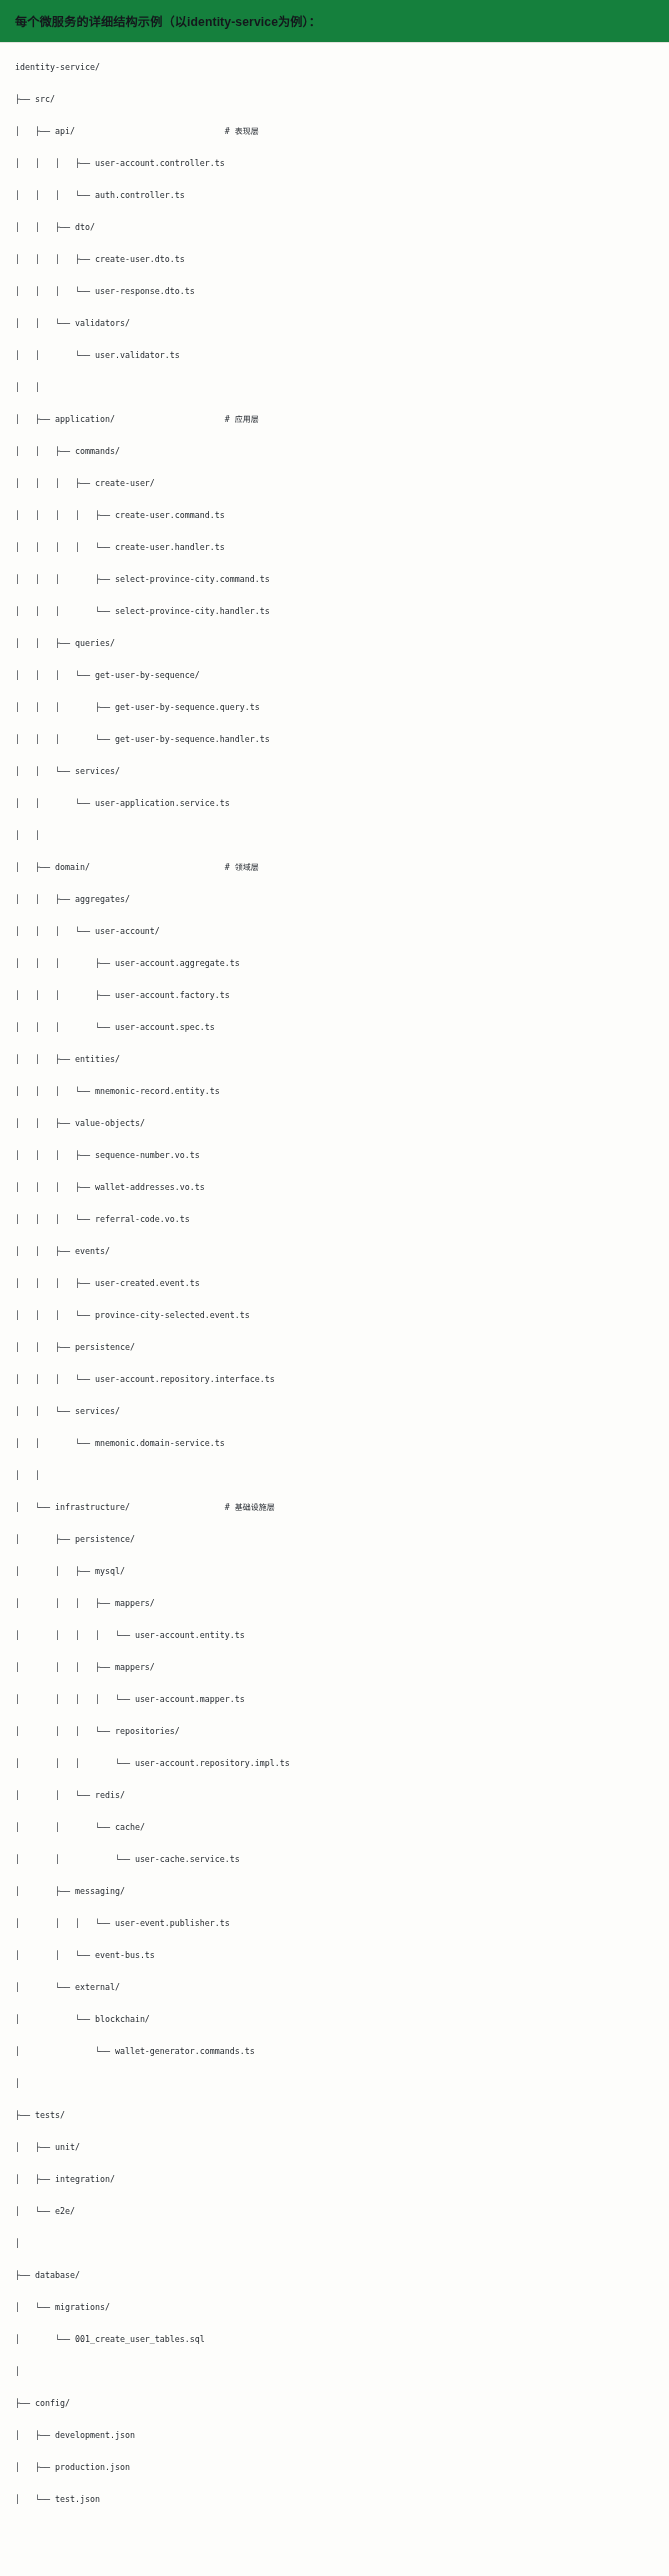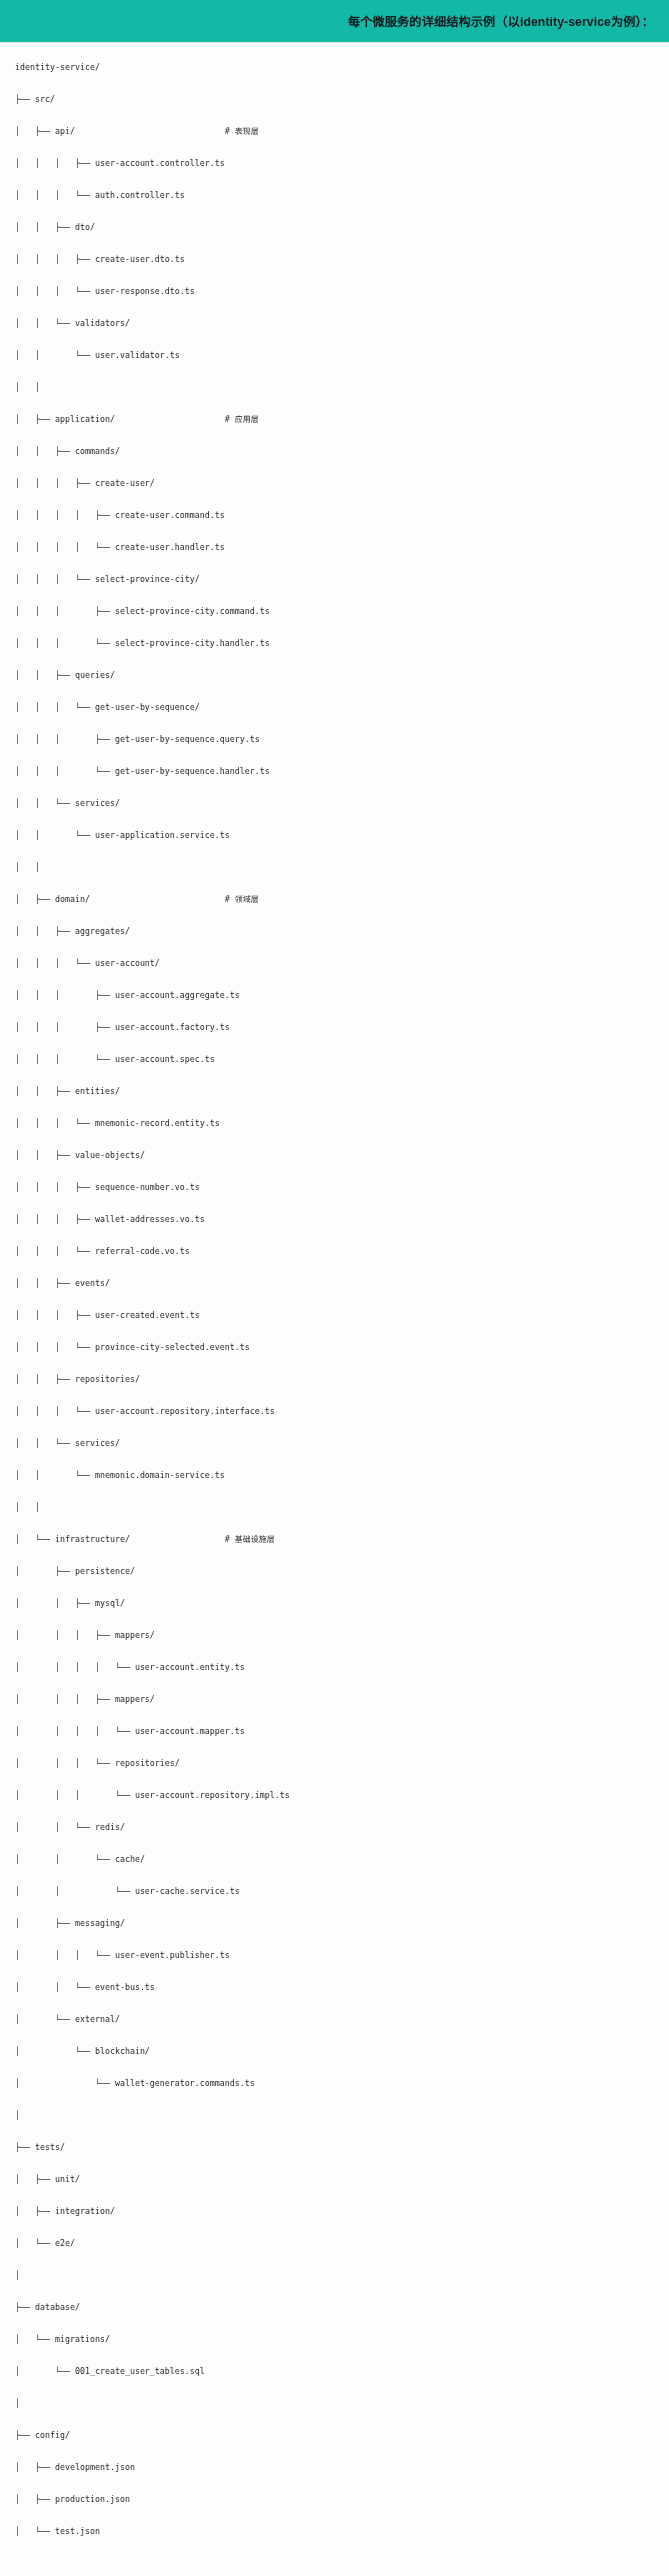--- a/index.html
+++ b/index.html
@@ -10,25 +10,24 @@
   }
   body {
     width: 669px;
     font-family: "Liberation Sans", "DejaVu Sans", sans-serif;
     color: #1f2328;
     -webkit-font-smoothing: antialiased;
   }
 
   
   .doc-header {
-    background: #14b8a6;
+    background: #15803d;
     padding: 13.8px 15px 11.3px 15px;
     border-bottom: 0.6px solid #e3e3dd;
     box-sizing: border-box;
-    text-align: right;
   }
   .doc-header h1 {
     margin: 0;
     font-size: 12.2px;
     font-weight: bold;
     line-height: 1.4;
     letter-spacing: 0.1px;
     color: #14181c;
     font-family: "Liberation Sans", "DejaVu Sans", sans-serif;
   }
@@ -80,21 +79,20 @@
 <span class="row">│   │   │   ├── create-user.dto.ts</span>
 <span class="row">│   │   │   └── user-response.dto.ts</span>
 <span class="row">│   │   └── validators/</span>
 <span class="row">│   │       └── user.validator.ts</span>
 <span class="row">│   │</span>
 <span class="row">│   ├── application/                  <span class="comment"># <span class="cjk">应用层</span></span></span>
 <span class="row">│   │   ├── commands/</span>
 <span class="row">│   │   │   ├── create-user/</span>
 <span class="row">│   │   │   │   ├── create-user.command.ts</span>
 <span class="row">│   │   │   │   └── create-user.handler.ts</span>
-<span class="row">│   │   │   └── select-province-city/</span>
 <span class="row">│   │   │       ├── select-province-city.command.ts</span>
 <span class="row">│   │   │       └── select-province-city.handler.ts</span>
 <span class="row">│   │   ├── queries/</span>
 <span class="row">│   │   │   └── get-user-by-sequence/</span>
 <span class="row">│   │   │       ├── get-user-by-sequence.query.ts</span>
 <span class="row">│   │   │       └── get-user-by-sequence.handler.ts</span>
 <span class="row">│   │   └── services/</span>
 <span class="row">│   │       └── user-application.service.ts</span>
 <span class="row">│   │</span>
 <span class="row">│   ├── domain/                       <span class="comment"># <span class="cjk">领域层</span></span></span>
@@ -105,21 +103,21 @@
 <span class="row">│   │   │       └── user-account.spec.ts</span>
 <span class="row">│   │   ├── entities/</span>
 <span class="row">│   │   │   └── mnemonic-record.entity.ts</span>
 <span class="row">│   │   ├── value-objects/</span>
 <span class="row">│   │   │   ├── sequence-number.vo.ts</span>
 <span class="row">│   │   │   ├── wallet-addresses.vo.ts</span>
 <span class="row">│   │   │   └── referral-code.vo.ts</span>
 <span class="row">│   │   ├── events/</span>
 <span class="row">│   │   │   ├── user-created.event.ts</span>
 <span class="row">│   │   │   └── province-city-selected.event.ts</span>
-<span class="row">│   │   ├── repositories/</span>
+<span class="row">│   │   ├── persistence/</span>
 <span class="row">│   │   │   └── user-account.repository.interface.ts</span>
 <span class="row">│   │   └── services/</span>
 <span class="row">│   │       └── mnemonic.domain-service.ts</span>
 <span class="row">│   │</span>
 <span class="row">│   └── infrastructure/               <span class="comment"># <span class="cjk">基础设施层</span></span></span>
 <span class="row">│       ├── persistence/</span>
 <span class="row">│       │   ├── mysql/</span>
 <span class="row">│       │   │   ├── mappers/</span>
 <span class="row">│       │   │   │   └── user-account.entity.ts</span>
 <span class="row">│       │   │   ├── mappers/</span>

